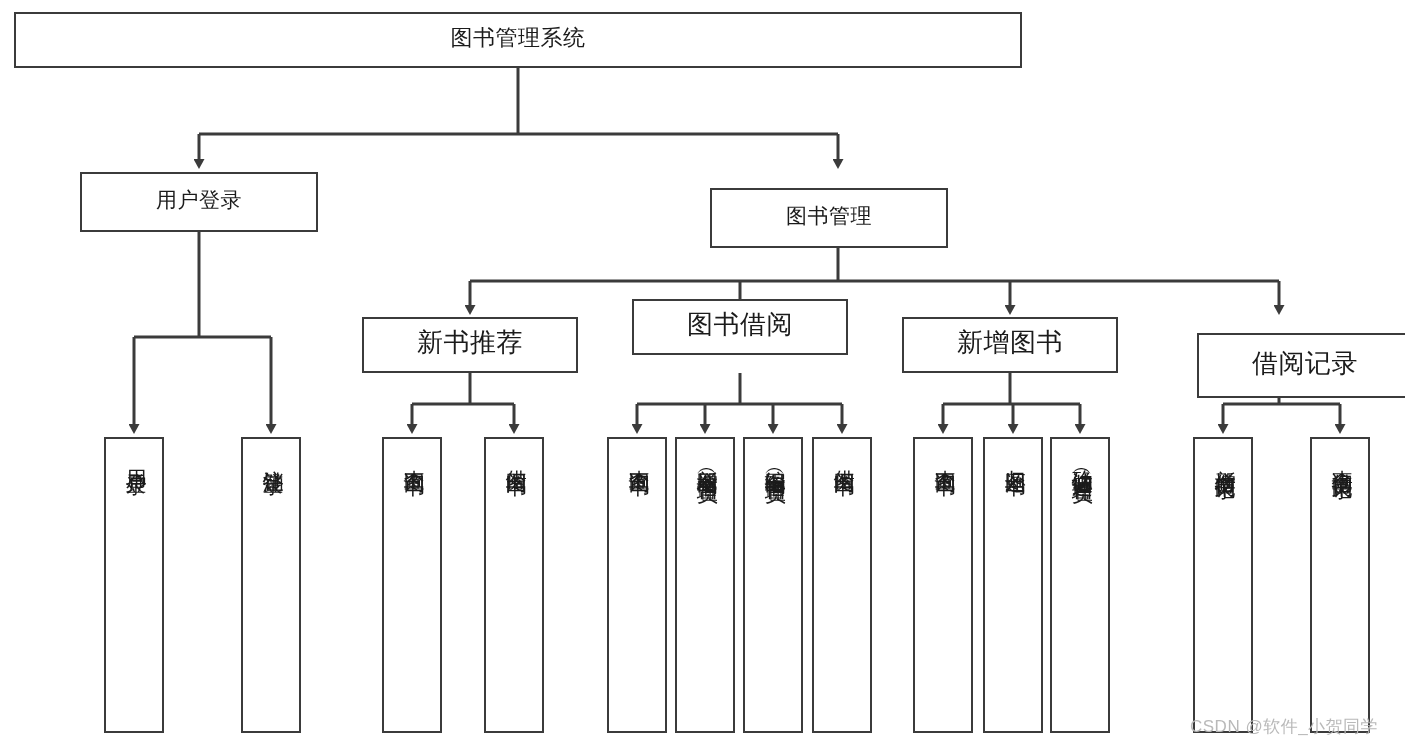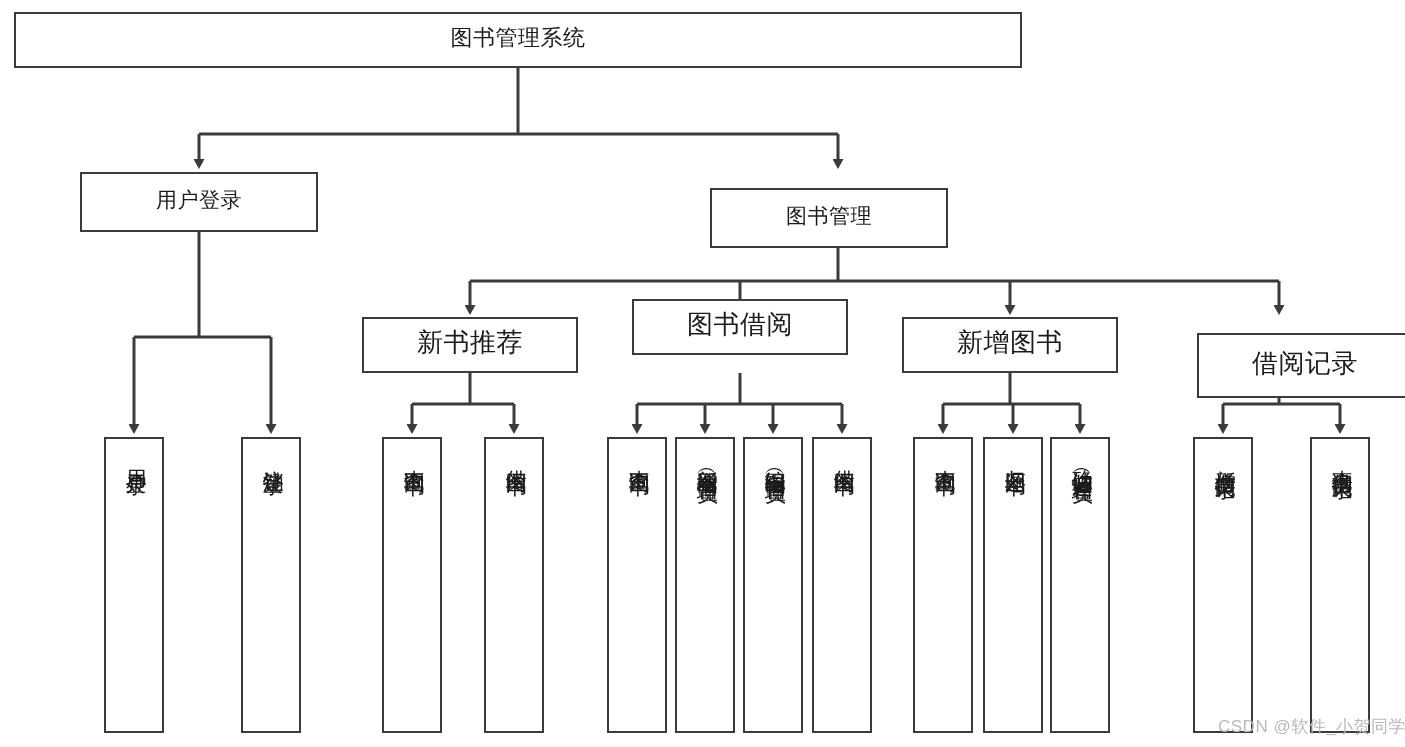--- a/index.html
+++ b/index.html
@@ -200,15 +200,15 @@
   </div>
 
   <div class="node leaf" style="left:1193px; top:437px; width:60px; height:296px;">
     <span class="node-label">新增借阅记录</span>
   </div>
 
   <div class="node leaf" style="left:1310px; top:437px; width:60px; height:296px;">
     <span class="node-label">查询借阅记录</span>
   </div>
 
-  <div class="watermark" style="left:1190px; top:715px;margin-left:28px;">CSDN @软件_小贺同学</div>
+  <div class="watermark" style="left:1190px; top:715px;">CSDN @软件_小贺同学</div>
 
 </div>
 
 </body></html>

